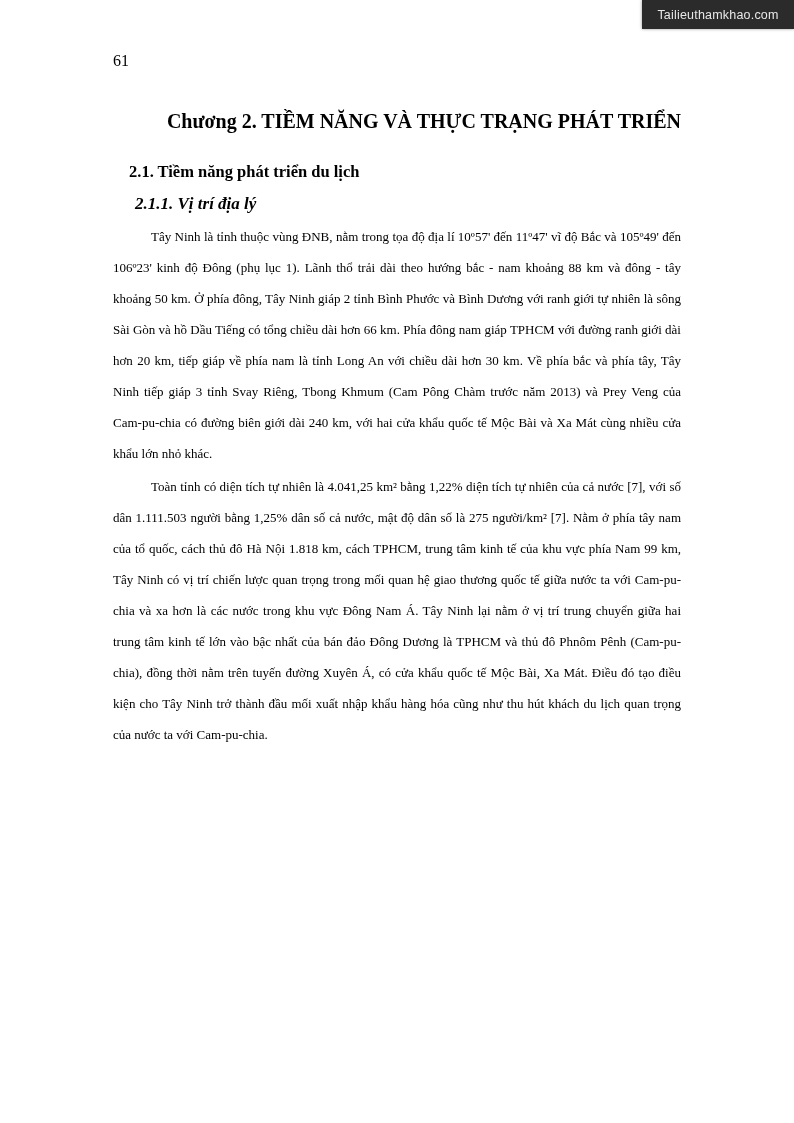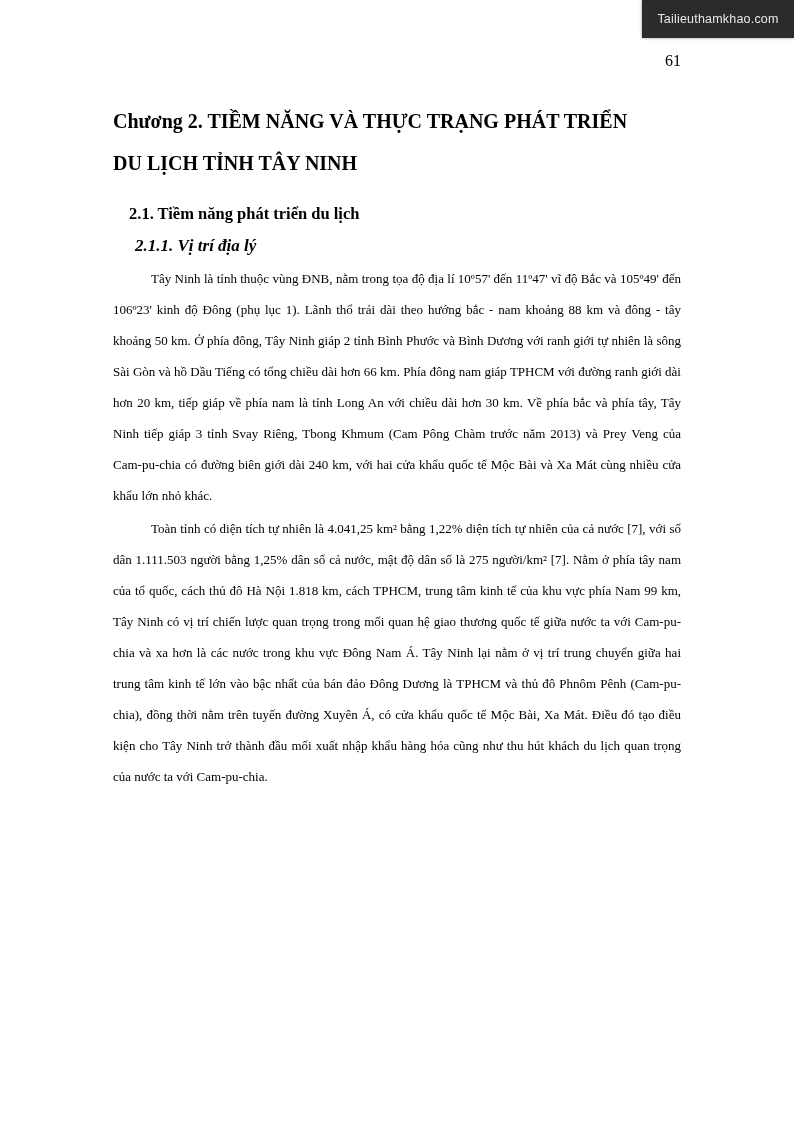--- a/index.html
+++ b/index.html
@@ -13,47 +13,47 @@
     position: relative;
     font-family: "Liberation Serif", serif;
     color: #000000;
     overflow: hidden;
   }
   .watermark-banner {
     position: absolute;
     top: 0;
     right: 0;
     width: 152px;
-    height: 38px;
+    height: 29px;
     background: #2b2b2b;
     display: flex;
     align-items: center;
     justify-content: center;
     box-shadow: 0 0 3px rgba(0,0,0,0.4);
   }
   .watermark-banner span {
     font-family: "Liberation Sans", sans-serif;
     font-size: 12.5px;
     color: #e8e8e8;
     letter-spacing: 0.2px;
   }
   .page-content {
     position: absolute;
     top: 0;
     left: 113px;
     width: 568px;
   }
   .page-number {
     margin-top: 52px;
-    text-align: right;
+    text-align: left;
     font-size: 16px;
   }
   .chapter-title {
     margin: 30px 0 0 0;
-    text-align: left;
+    text-align: right;
     font-weight: bold;
     font-size: 20px;
     line-height: 42px;
   }
   .section-heading {
     margin: 14px 0 0 16px;
     font-weight: bold;
     font-size: 16.5px;
     line-height: 31px;
   }
@@ -78,21 +78,20 @@
 <div class="watermark-banner">
   <span>Tailieuthamkhao.com</span>
 </div>
 
 <div class="page-content">
 
   <div class="page-number">61</div>
 
   <h1 class="chapter-title">
     <span>Chương 2. TIỀM NĂNG VÀ THỰC TRẠNG PHÁT TRIỂN</span><br>
-    <span>DU LỊCH TỈNH TÂY NINH</span>
   </h1>
 
   <h2 class="section-heading">2.1. Tiềm năng phát triển du lịch</h2>
 
   <h3 class="subsection-heading">2.1.1. Vị trí địa lý</h3>
 
   <p class="body-paragraph">Tây Ninh là tỉnh thuộc vùng ĐNB, nằm trong tọa độ địa lí 10º57' đến 11º47' vĩ độ Bắc và 105º49' đến 106º23' kinh độ Đông (phụ lục 1). Lãnh thổ trải dài theo hướng bắc - nam khoảng 88 km và đông - tây khoảng 50 km. Ở phía đông, Tây Ninh giáp 2 tỉnh Bình Phước và Bình Dương với ranh giới tự nhiên là sông Sài Gòn và hồ Dầu Tiếng có tổng chiều dài hơn 66 km. Phía đông nam giáp TPHCM với đường ranh giới dài hơn 20 km, tiếp giáp về phía nam là tỉnh Long An với chiều dài hơn 30 km. Về phía bắc và phía tây, Tây Ninh tiếp giáp 3 tỉnh Svay Riêng, Tbong Khmum (Cam Pông Chàm trước năm 2013) và Prey Veng của Cam-pu-chia có đường biên giới dài 240 km, với hai cửa khẩu quốc tế Mộc Bài và Xa Mát cùng nhiều cửa khẩu lớn nhỏ khác.</p>
 
   <p class="body-paragraph">Toàn tỉnh có diện tích tự nhiên là 4.041,25 km² bằng 1,22% diện tích tự nhiên của cả nước [7], với số dân 1.111.503 người bằng 1,25% dân số cả nước, mật độ dân số là 275 người/km² [7]. Nằm ở phía tây nam của tổ quốc, cách thủ đô Hà Nội 1.818 km, cách TPHCM, trung tâm kinh tế của khu vực phía Nam 99 km, Tây Ninh có vị trí chiến lược quan trọng trong mối quan hệ giao thương quốc tế giữa nước ta với Cam-pu-chia và xa hơn là các nước trong khu vực Đông Nam Á. Tây Ninh lại nằm ở vị trí trung chuyển giữa hai trung tâm kinh tế lớn vào bậc nhất của bán đảo Đông Dương là TPHCM và thủ đô Phnôm Pênh (Cam-pu-chia), đồng thời nằm trên tuyến đường Xuyên Á, có cửa khẩu quốc tế Mộc Bài, Xa Mát. Điều đó tạo điều kiện cho Tây Ninh trở thành đầu mối xuất nhập khẩu hàng hóa cũng như thu hút khách du lịch quan trọng của nước ta với Cam-pu-chia.</p>
 

